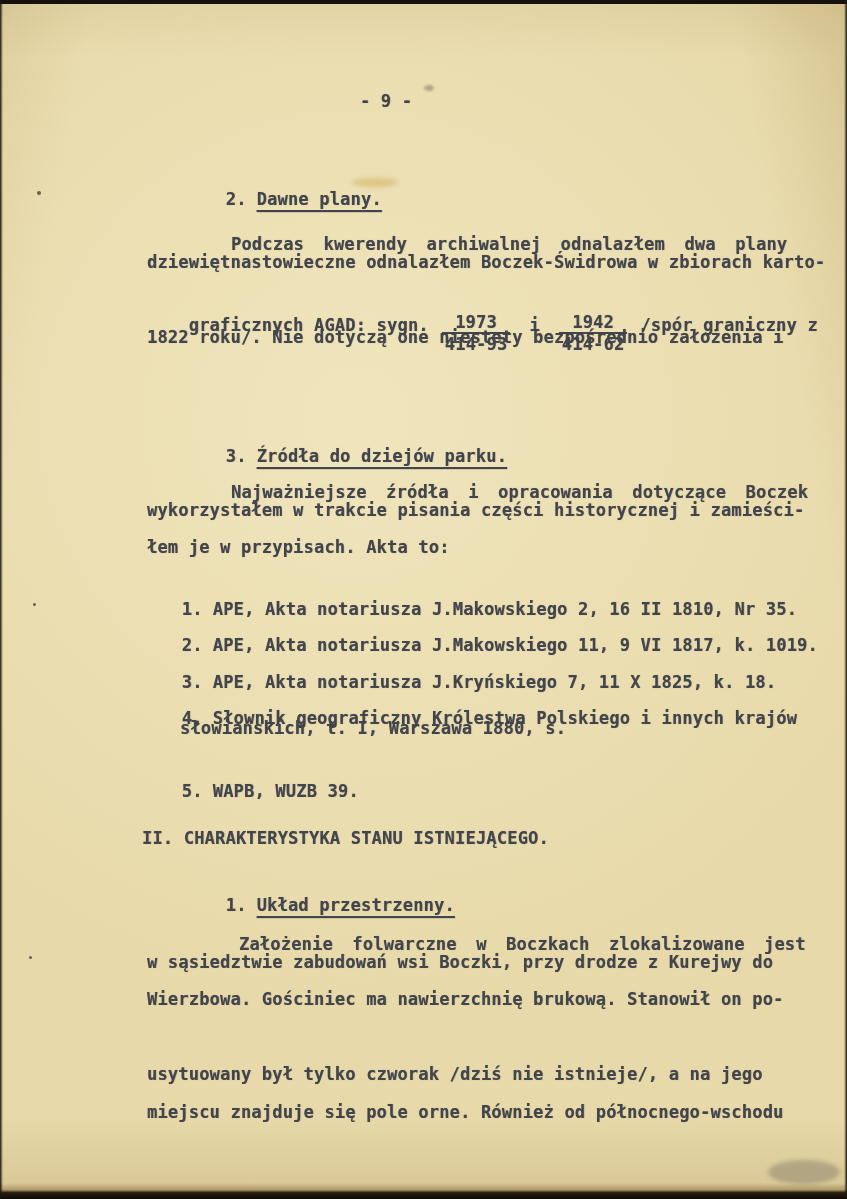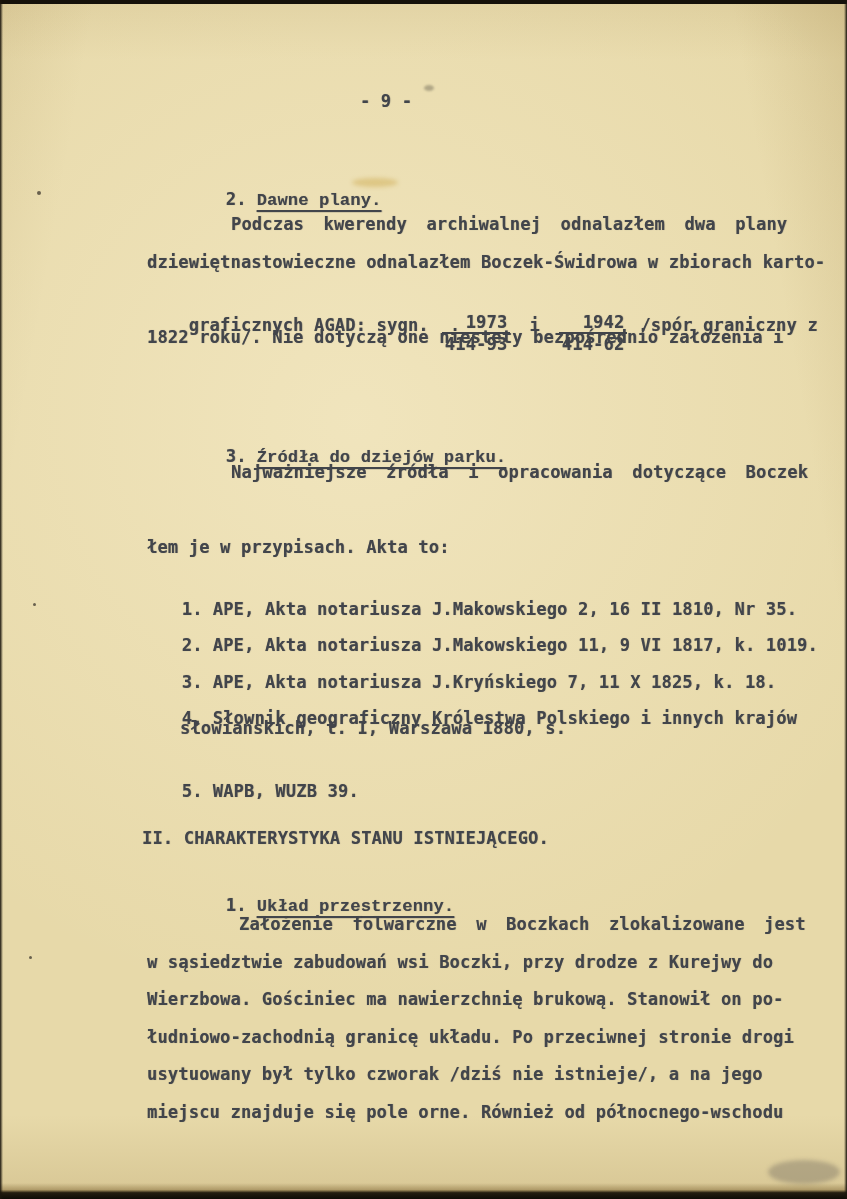--- a/index.html
+++ b/index.html
@@ -20,33 +20,33 @@
     font-size:17px;
     color:#42454b;
   }
   .ln{
     position:absolute;
     white-space:pre;
     line-height:26px;
     letter-spacing:0.2px;
     text-shadow:0.4px 0.3px 0.7px rgba(62,64,70,0.55);
   }
-  .ws{word-spacing:9px;}
+  .ws{word-spacing:9px;margin-top:20px;}
   .u{text-decoration:underline;text-decoration-thickness:1.8px;text-underline-offset:4.5px;}
-  .ml{margin-left:10px;font-family:Liberation Mono, monospace;}
+  .ml{margin-left:10px;}
   .num-col{display:inline-block;width:31px;}
   
   .frac{
     display:inline-block;
     vertical-align:-19px;
     text-align:center;
     line-height:18px;
     margin:0 13px;
   }
-  .frac .num{display:block;padding:0 3px 1px 3px;text-align:right;}
+  .frac .num{display:block;padding:0 3px 1px 3px;}
   .frac .den{display:block;border-top:2px solid #42454b;padding:1px 3px 0 3px;text-align:center;}
   .mid{margin:0 6px;}
   
   .edge{position:absolute;background:#15110a;}
   .edge-top{top:0;left:0;right:0;height:4px;}
   .edge-bottom{bottom:0;left:0;right:0;height:9px;background:linear-gradient(0deg,#0e0b06 0%,#241d10 70%,rgba(120,95,45,0.55) 100%);}
   .edge-left{top:0;bottom:0;left:0;width:3px;background:linear-gradient(90deg,#1a150c,rgba(26,21,12,0));}
   .edge-right{top:0;bottom:0;right:0;width:3px;background:linear-gradient(270deg,#1a150c,rgba(26,21,12,0));}
   .shade-bottom{position:absolute;left:0;right:0;bottom:9px;height:7px;background:linear-gradient(0deg,rgba(120,95,45,0.45),rgba(120,95,45,0));}
   
@@ -82,20 +82,21 @@
   <div class="ln" style="left:147px;top:286.2px">
     <span>graficznych AGAD: sygn.</span><span class="frac"><span class="num">1973</span><span class="den">414-93</span></span><span class="mid">i</span><span class="frac"><span class="num">1942</span><span class="den">414-62</span></span><span>/spór graniczny z</span>
   </div>
   <div class="ln" style="left:147px;top:323.8px">1822 roku/. Nie dotyczą one niestety bezpośrednio założenia i</div>
 
   <div class="ln" style="left:184px;top:417px">
     <span>3.</span><span class="u ml">Źródła do dziejów parku.</span>
   </div>
 
   <div class="ln ws" style="left:231px;top:459px">Najważniejsze źródła i opracowania dotyczące Boczek</div>
+  <div class="ln" style="left:147px;top:496.6px">wykorzystałem w trakcie pisania części historycznej i zamieści-</div>
   <div class="ln" style="left:147px;top:534.2px">łem je w przypisach. Akta to:</div>
 
   <div class="ln" style="left:140px;top:570px">
     <span class="num-col">1.</span><span>APE, Akta notariusza J.Makowskiego 2, 16 II 1810, Nr 35.</span>
   </div>
   <div class="ln" style="left:140px;top:606.3px">
     <span class="num-col">2.</span><span>APE, Akta notariusza J.Makowskiego 11, 9 VI 1817, k. 1019.</span>
   </div>
   <div class="ln" style="left:140px;top:642.6px">
     <span class="num-col">3.</span><span>APE, Akta notariusza J.Kryńskiego 7, 11 X 1825, k. 18.</span>
@@ -110,21 +111,20 @@
 
   <div class="ln" style="left:142px;top:825px">II. CHARAKTERYSTYKA STANU ISTNIEJĄCEGO.</div>
 
   <div class="ln" style="left:184px;top:866px">
     <span>1.</span><span class="u ml">Układ przestrzenny.</span>
   </div>
 
   <div class="ln ws" style="left:239px;top:911px">Założenie folwarczne w Boczkach zlokalizowane jest</div>
   <div class="ln" style="left:147px;top:948.6px">w sąsiedztwie zabudowań wsi Boczki, przy drodze z Kurejwy do</div>
   <div class="ln" style="left:147px;top:986.2px">Wierzbowa. Gościniec ma nawierzchnię brukową. Stanowił on po-</div>
-  <div class="ln" style="left:147px;top:1023.8px">łudniowo-zachodnią granicę układu. Po przeciwnej stronie drogi</div>
   <div class="ln" style="left:147px;top:1061.4px">usytuowany był tylko czworak /dziś nie istnieje/, a na jego</div>
   <div class="ln" style="left:147px;top:1099px">miejscu znajduje się pole orne. Również od północnego-wschodu</div>
 
   <div class="shade-bottom"></div>
   <div class="edge edge-top"></div>
   <div class="edge edge-bottom"></div>
   <div class="edge edge-left"></div>
   <div class="edge edge-right"></div>
 </div>
 

